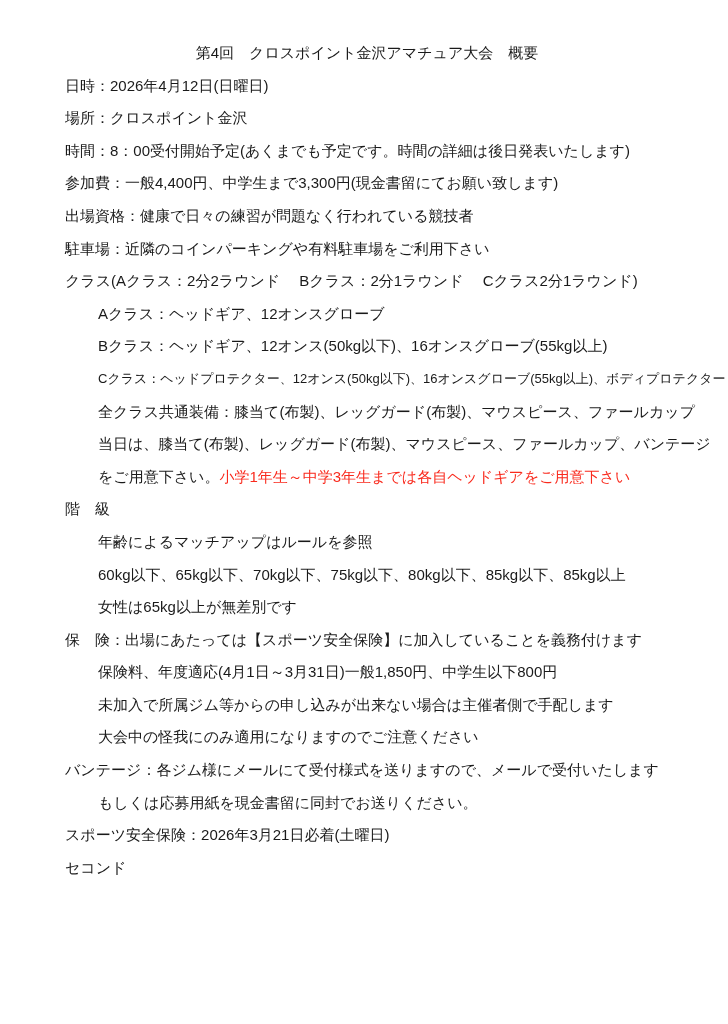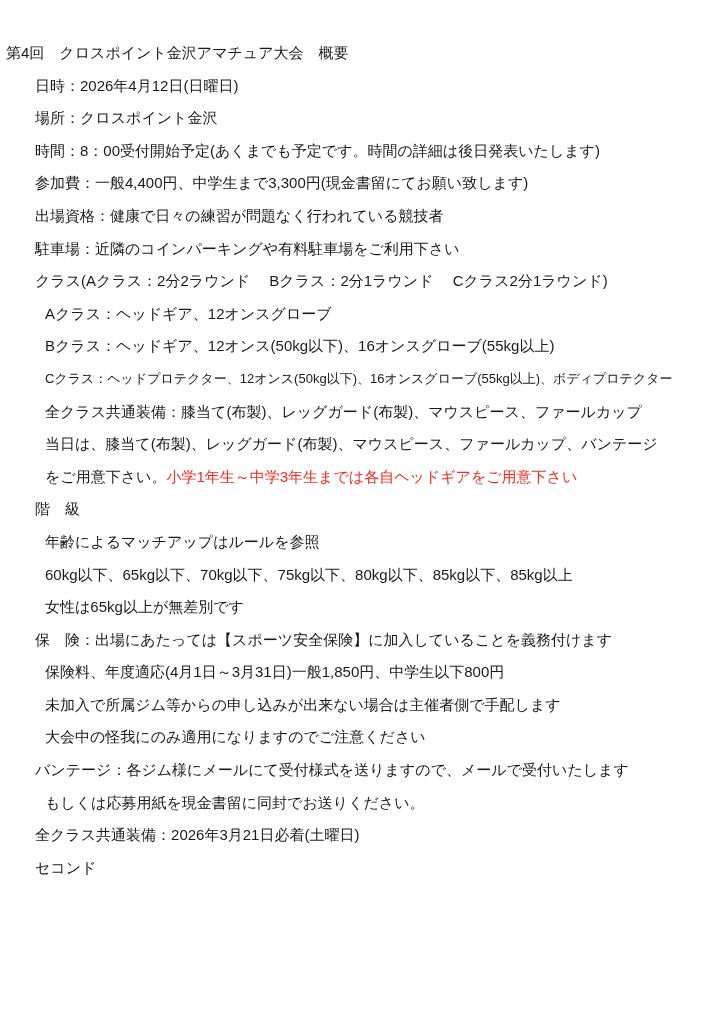--- a/index.html
+++ b/index.html
@@ -20,32 +20,32 @@
     top: 37px;
     left: 0;
     width: 728px;
   }
   .line {
     box-sizing: border-box;
     height: 32.6px;
     line-height: 32.6px;
     font-size: 15px;
     color: var(--text, #1a1a1a);
-    padding-left: 35px;
+    padding-left: 65px;
     padding-right: 18px;
     white-space: nowrap;
     overflow: hidden;
   }
   .line.indent {
-    padding-left: 45px;
+    padding-left: 98px;
   }
   .line.center {
     padding-left: 6px;
     padding-right: 0;
-    text-align: left;
+    text-align: center;
   }
   .line.small {
     font-size: 13px;
   }
   .seg.red {
     color: var(--red, #f92a1d);
   }
 </style>
 </head>
 <body>
@@ -69,16 +69,16 @@
       <div class="line"><span class="seg">階　級</span></div>
       <div class="line indent"><span class="seg">年齢によるマッチアップはルールを参照</span></div>
       <div class="line indent"><span class="seg">60kg以下、65kg以下、70kg以下、75kg以下、80kg以下、85kg以下、85kg以上</span></div>
       <div class="line indent"><span class="seg">女性は65kg以上が無差別です</span></div>
       <div class="line"><span class="seg">保　険：出場にあたっては【スポーツ安全保険】に加入していることを義務付けます</span></div>
       <div class="line indent"><span class="seg">保険料、年度適応(4月1日～3月31日)一般1,850円、中学生以下800円</span></div>
       <div class="line indent"><span class="seg">未加入で所属ジム等からの申し込みが出来ない場合は主催者側で手配します</span></div>
       <div class="line indent"><span class="seg">大会中の怪我にのみ適用になりますのでご注意ください</span></div>
       <div class="line"><span class="seg">バンテージ：各ジム様にメールにて受付様式を送りますので、メールで受付いたします</span></div>
       <div class="line indent"><span class="seg">もしくは応募用紙を現金書留に同封でお送りください。</span></div>
-      <div class="line"><span class="seg">全クラス共通装備：2026年3月21日必着(土曜日)</span></div>
+      <div class="line"><span class="seg">スポーツ安全保険：2026年3月21日必着(土曜日)</span></div>
       <div class="line"><span class="seg">セコンド</span></div>
     </div>
 </div>
 
 </body></html>

